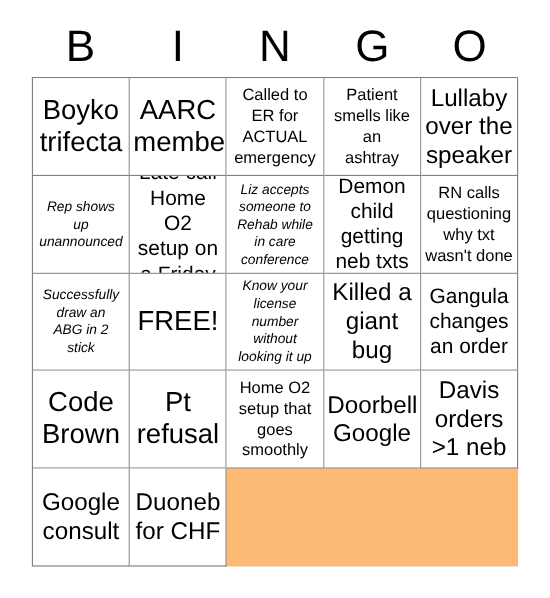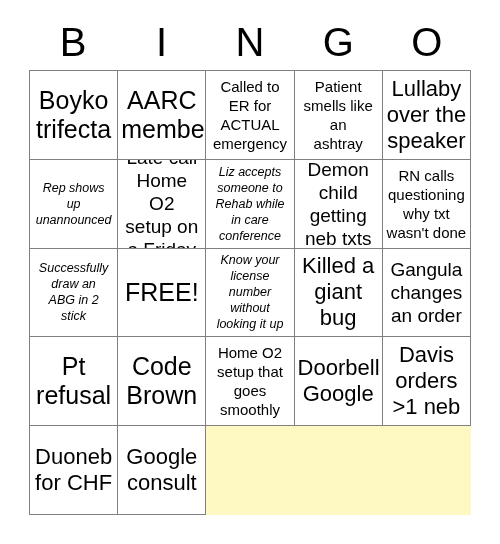--- a/index.html
+++ b/index.html
@@ -50,21 +50,21 @@
     left: 29px;
     top: 70px;
     width: 442px;
     height: 445px;
     display: grid;
     grid-template-columns: repeat(5, 1fr);
     grid-template-rows: repeat(5, 1fr);
     border-top: 1px solid #808080;
     border-left: 1px solid #808080;
     box-sizing: border-box;
-    background: #fef9c3;
+    background: #fdba74;
   }
   .cell {
     border-right: 1px solid #808080;
     border-bottom: 1px solid #808080;
     box-sizing: border-box;
     display: flex;
     align-items: center;
     justify-content: center;
     text-align: center;
     padding: 2px 3px;
@@ -178,46 +178,46 @@
         <span class="cell-text sz-lg">Killed a
 giant
 bug</span>
       </div>
     <div class="cell">
         <span class="cell-text sz-md">Gangula
 changes
 an order</span>
       </div>
     <div class="cell">
+        <span class="cell-text sz-xl">Code
+Brown</span>
+      </div>
+    <div class="cell">
         <span class="cell-text sz-xl">Pt
 refusal</span>
-      </div>
-    <div class="cell">
-        <span class="cell-text sz-xl">Code
-Brown</span>
       </div>
     <div class="cell">
         <span class="cell-text sz-sm">Home O2
 setup that
 goes
 smoothly</span>
       </div>
 
     <div class="cell">
         <span class="cell-text sz-lg">Doorbell
 Google</span>
       </div>
     <div class="cell">
         <span class="cell-text sz-lg">Davis
 orders
 &gt;1 neb</span>
       </div>
     <div class="cell">
+        <span class="cell-text sz-lg">Google
+consult</span>
+      </div>
+    <div class="cell">
         <span class="cell-text sz-lg">Duoneb
 for CHF</span>
       </div>
-    <div class="cell">
-        <span class="cell-text sz-lg">Google
-consult</span>
-      </div>
 
   </div>
 </div>
 
 </body></html>

